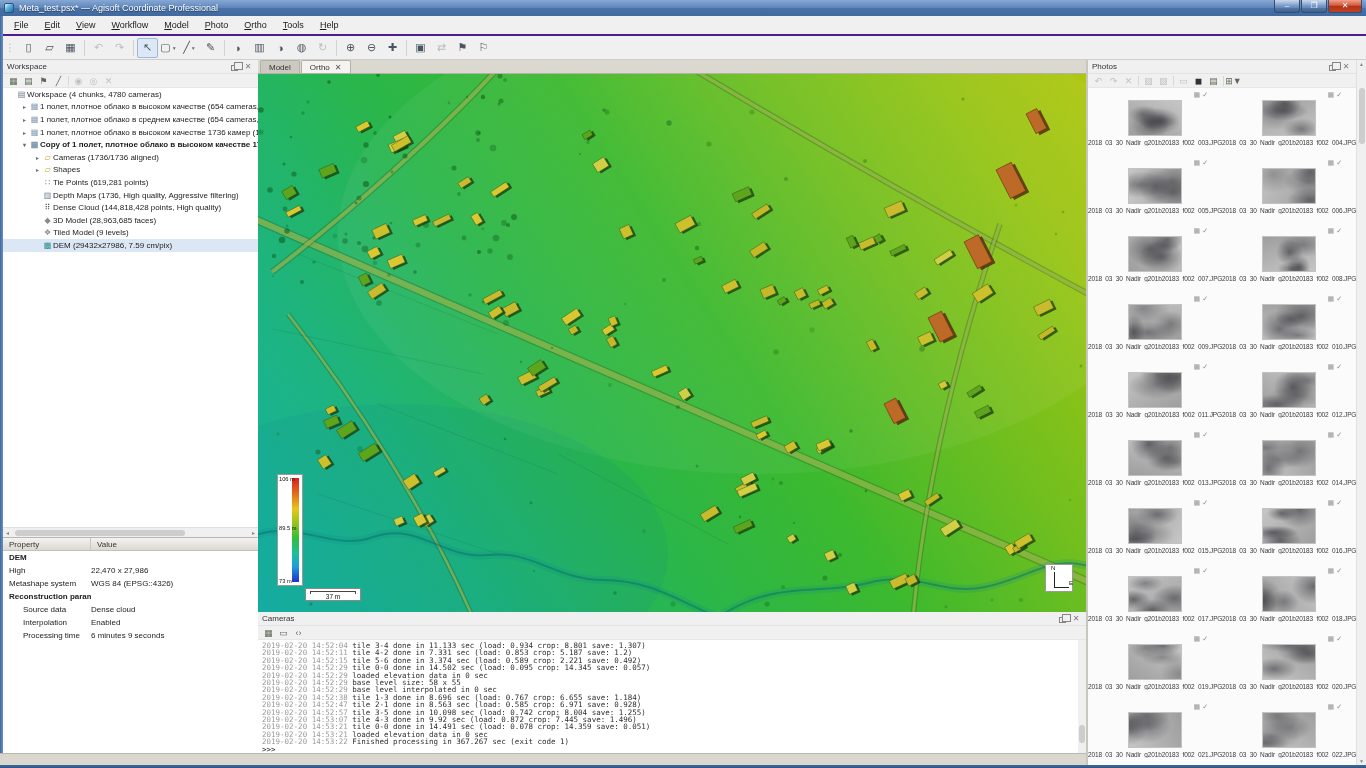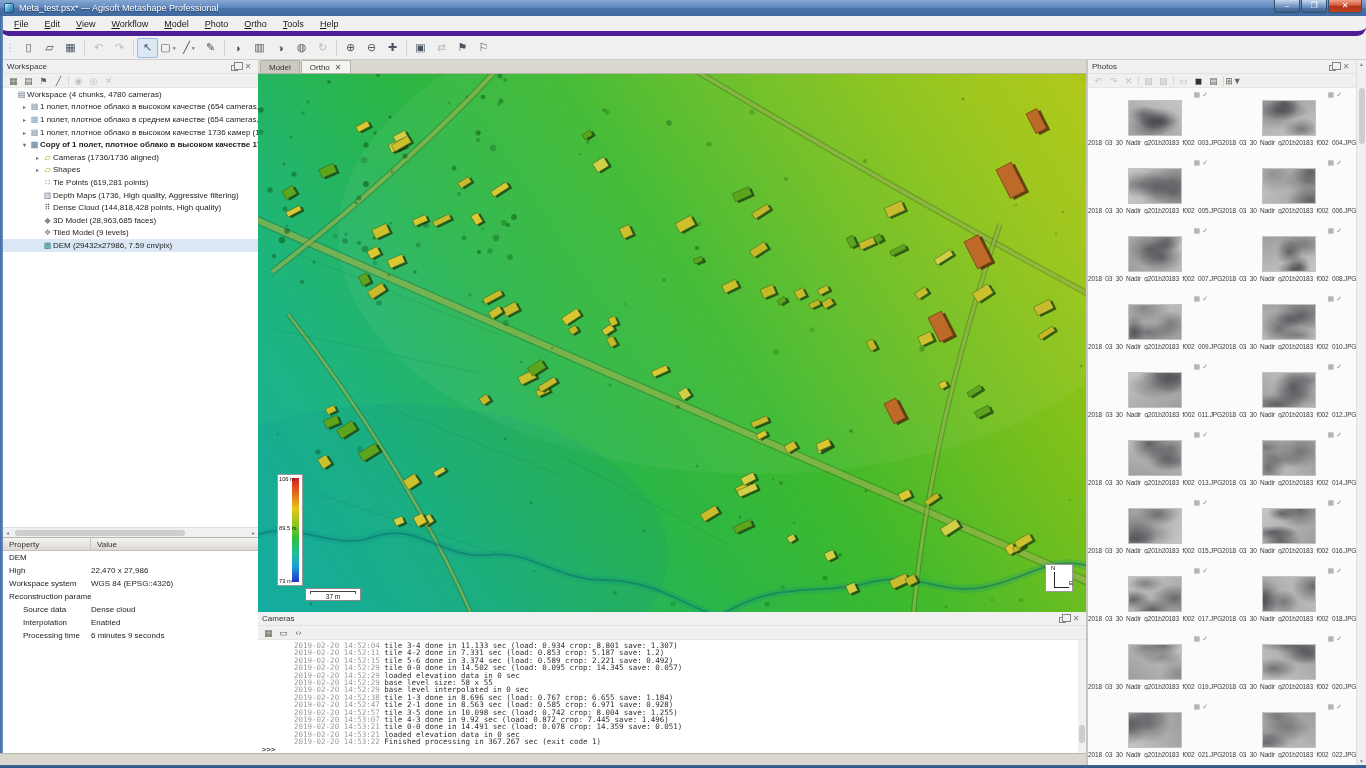--- a/index.html
+++ b/index.html
@@ -13,21 +13,21 @@
     color:#fff;font-size:9px;display:flex;align-items:center;padding-left:4px;}
   #app-icon{width:10px;height:10px;margin-right:5px;border-radius:2px;
     background:linear-gradient(135deg,#e8f4ff 0%,#59b0d8 45%,#1a6fa8 100%);border:1px solid #2a567e;}
   #title-text{text-shadow:0 1px 1px rgba(0,0,0,.45);white-space:nowrap;}
   #winbtns{position:absolute;right:4px;top:0;display:flex;}
   .wbtn{width:26px;height:13px;margin-left:1px;border:1px solid #33506e;border-top:none;
     border-radius:0 0 3px 3px;font-size:8px;line-height:11px;text-align:center;color:#fff;
     background:linear-gradient(rgba(255,255,255,.55),rgba(255,255,255,.12) 45%,rgba(0,0,0,.12));}
   .wbtn.close{width:34px;background:linear-gradient(#f0a08c,#d4593c 45%,#b03318 50%,#c2421f);}
   #menubar{position:absolute;left:0;top:16px;width:1366px;height:20px;background:#f0f0f0;
-    border-bottom:5px solid #4c1d95;display:flex;align-items:center;padding-left:6px;border-radius:9px;}
+    border-bottom:2px solid #4c1d95;display:flex;align-items:center;padding-left:6px;}
   .menu-item{font-size:9px;color:#1a1a1a;padding:3px 8px;cursor:default;}
   .menu-item u{text-decoration:underline;}
   #toolbar{position:absolute;left:0;top:36px;width:1366px;height:24px;background:#f0f0f0;
     border-bottom:1px solid #cfcfcf;display:flex;align-items:center;padding-left:2px;}
   .tb-grip{color:#b9b9b9;font-size:10px;margin:0 3px;}
   .tb-btn{width:21px;height:20px;border:1px solid transparent;border-radius:2px;font-size:11px;
     color:#4a5560;display:flex;align-items:center;justify-content:center;position:relative;}
   .tb-btn.active{border-color:#9db8d8;background:#dce8f5;}
   .tb-btn.dis{color:#bcbcbc;}
   .tb-btn .dd{font-size:5px;color:#707070;margin-left:1px;}
@@ -68,21 +68,21 @@
   #prop-header{position:absolute;left:3px;top:537px;width:255px;height:14px;
     background:linear-gradient(#f4f3f1,#dcd9d2);border-top:1px solid #b9b6ae;border-bottom:1px solid #c4c1b9;
     display:flex;font-size:8px;color:#333;align-items:center;}
   #prop-header .c1{width:88px;padding-left:6px;border-right:1px solid #c9c6be;height:100%;display:flex;align-items:center;}
   #prop-header .c2{padding-left:6px;}
   #prop-rows{position:absolute;left:3px;top:551px;width:255px;height:202px;background:#fff;}
   .prow{display:flex;height:13px;align-items:center;font-size:8px;color:#222;}
   .prow .pc1{width:88px;padding-left:6px;white-space:nowrap;overflow:hidden;}
   .prow.ind .pc1{padding-left:20px;}
   .prow .pc2{flex:1;white-space:nowrap;overflow:hidden;}
-  .prow.grp{font-weight:normal;}
+  .prow.grp{font-weight:bold;}
 
   
   #tab-strip{position:absolute;left:258px;top:60px;width:828px;height:14px;background:#dbd8d0;
     border-bottom:1px solid #b4b1a9;display:flex;align-items:flex-end;padding-left:2px;}
   .vtab{font-size:8px;color:#333;padding:1px 8px 1px 8px;height:13px;display:flex;align-items:center;
     border:1px solid #b4b1a9;border-bottom:none;border-radius:2px 2px 0 0;margin-right:1px;background:#ccc9c1;}
   .vtab.active{background:#f4f3ef;}
   .vtab .x{margin-left:5px;font-size:8px;color:#555;}
   #viewport{position:absolute;left:258px;top:74px;width:828px;height:538px;overflow:hidden;background:#2ab648;}
   #dem-svg{position:absolute;left:0;top:0;}
@@ -100,21 +100,21 @@
   #compass{position:absolute;left:787px;top:490px;width:28px;height:28px;background:#fff;border:1px solid #9a9a9a;}
   #cp-v{position:absolute;left:8px;top:7px;width:1px;height:15px;background:#222;}
   #cp-h{position:absolute;left:8px;top:22px;width:15px;height:1px;background:#222;}
   .cp-lab{position:absolute;font-size:6px;color:#111;}
   #cp-n{left:5px;top:0px;} #cp-e{left:23px;top:15px;}
 
   
   #console-out{position:absolute;left:258px;top:640px;width:820px;height:113px;background:#fff;
     font-family:"DejaVu Sans Mono",monospace;font-size:7.5px;line-height:7.4px;
     padding:2px 0 0 4px;white-space:pre;overflow:hidden;}
-  .cl-t{color:#9a9a9a;margin-left:32px;} .cl-m{color:#2e2e2e;}
+  .cl-t{color:#9a9a9a;} .cl-m{color:#2e2e2e;}
   #console-vscroll{position:absolute;left:1078px;top:640px;width:8px;height:113px;background:#f0f0f0;}
   #console-vthumb{position:absolute;left:1px;bottom:10px;width:6px;height:18px;background:#cdcdcd;border-radius:3px;}
 
   
   #vdiv{position:absolute;left:1086px;top:60px;width:2px;height:705px;background:#c9c6be;}
   #photos-grid{position:absolute;left:1088px;top:88px;width:268px;height:677px;background:#fbfbfb;
     display:grid;grid-template-columns:134px 134px;grid-auto-rows:68px;overflow:hidden;}
   .ph-item{position:relative;padding-top:2px;}
   .ph-badges{height:9px;text-align:right;padding-right:14px;font-size:7px;color:#9a9a9a;line-height:9px;}
   .ph-badges .ph-check{color:#8a8a8a;margin-left:2px;}
@@ -130,21 +130,21 @@
   #b-left{position:absolute;left:0;top:16px;width:3px;height:752px;background:linear-gradient(90deg,#3f699f,#6b90c0);}
   #b-bottom{position:absolute;left:0;top:765px;width:1366px;height:3px;background:linear-gradient(#3f699f,#2f5580);}
 </style>
 </head>
 <body>
 
 <div id="win">
 
   <div id="titlebar">
     <span id="app-icon"></span>
-    <span id="title-text">Meta_test.psx* — Agisoft Metashape Professional</span>
+    <span id="title-text">Meta_test.psx* — Agisoft Coordinate Professional</span>
     <span id="winbtns">
       <span class="wbtn">–</span>
       <span class="wbtn">❐</span>
       <span class="wbtn close">✕</span>
     </span>
   </div>
 
   <div id="menubar">
       <div class="menu-item"><u>F</u>ile</div>
       <div class="menu-item"><u>E</u>dit</div>
@@ -286,21 +286,21 @@
   <div id="prop-rows">
       <div class="prow grp">
       <span class="pc1">DEM</span>
       <span class="pc2"></span>
     </div>
       <div class="prow">
       <span class="pc1">High</span>
       <span class="pc2">22,470 x 27,986</span>
     </div>
       <div class="prow">
-      <span class="pc1">Workspace system</span>
+      <span class="pc1">Metashape system</span>
       <span class="pc2">WGS 84 (EPSG::4326)</span>
     </div>
       <div class="prow grp">
       <span class="pc1">Reconstruction parameters</span>
       <span class="pc2"></span>
     </div>
       <div class="prow ind">
       <span class="pc1">Source data</span>
       <span class="pc2">Dense cloud</span>
     </div>

